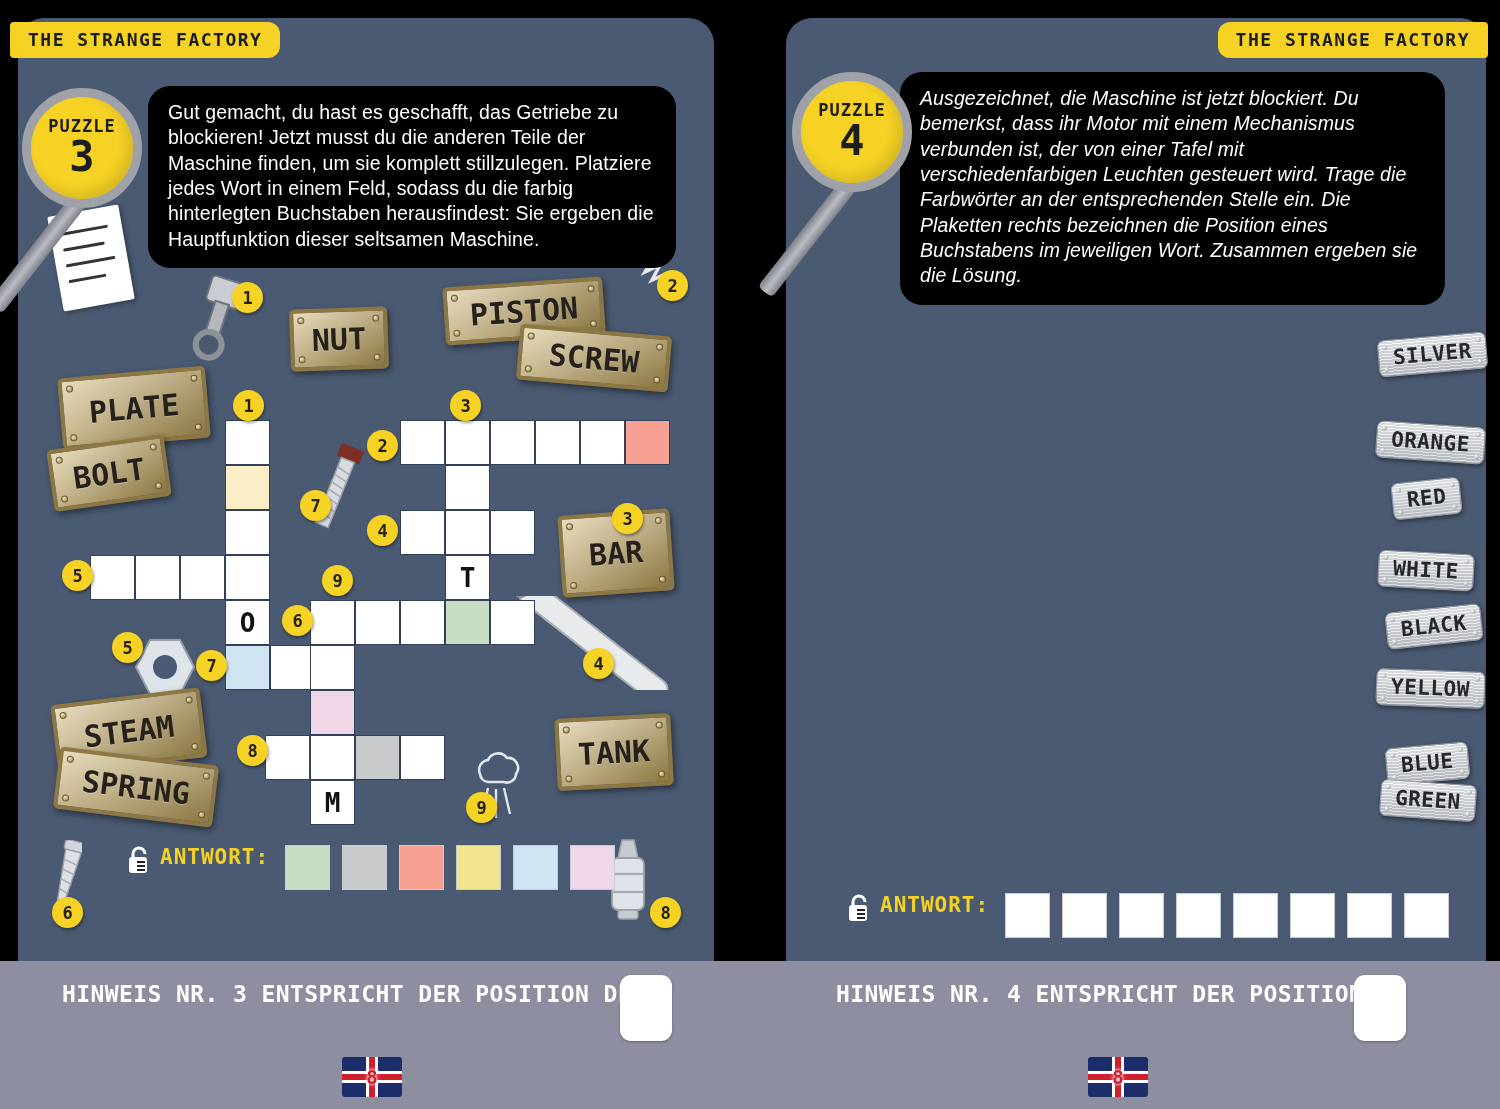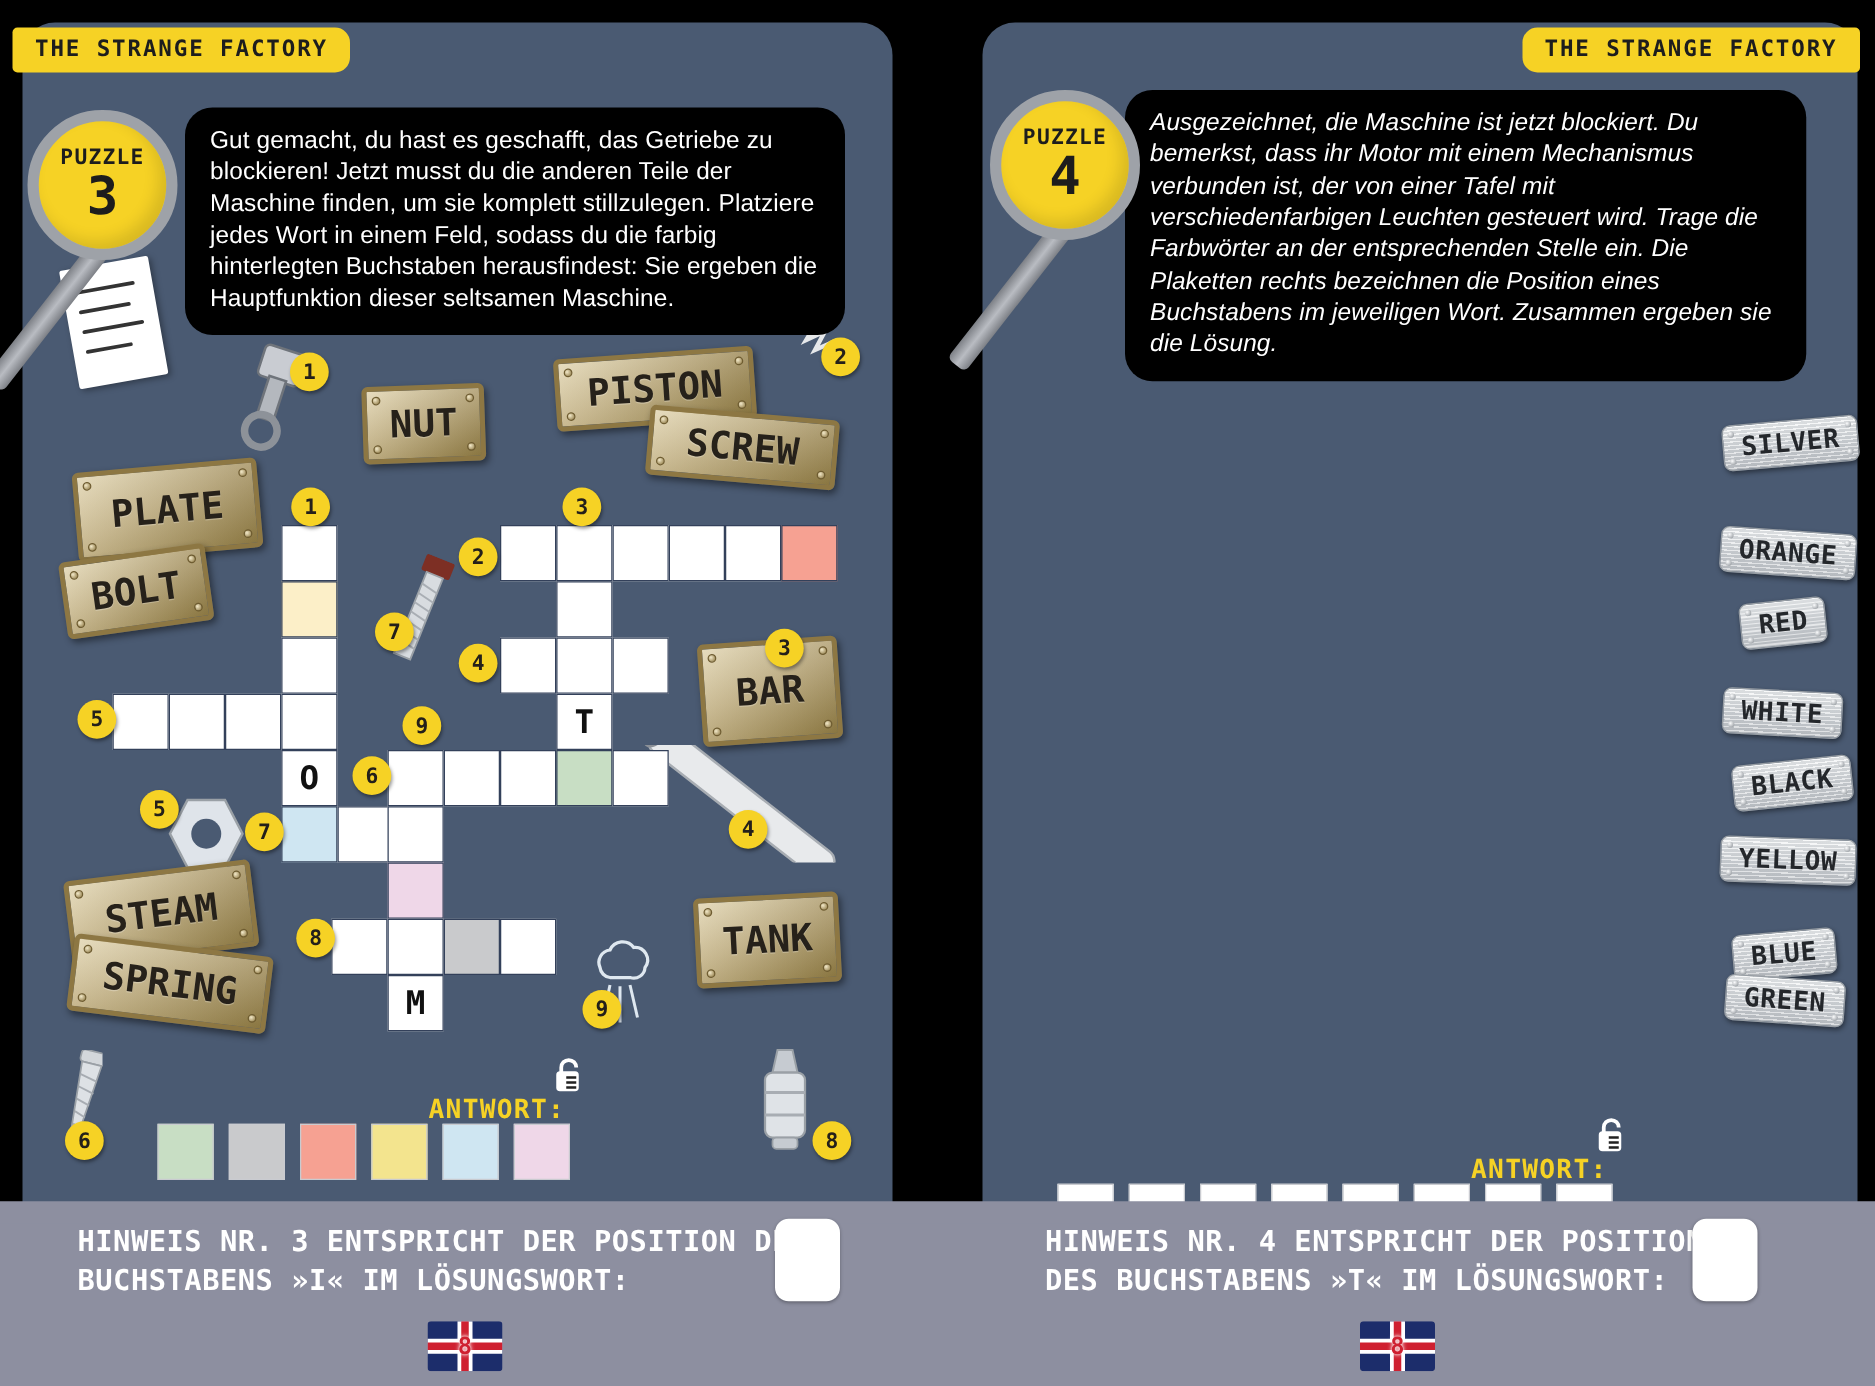--- a/index.html
+++ b/index.html
@@ -128,21 +128,21 @@
     position:absolute; width:31px; height:31px; border-radius:50%;
     background:#f6d225; color:#24201a;
     display:flex; align-items:center; justify-content:center;
     font-family:"DejaVu Sans Mono", monospace;
     font-weight:bold; font-size:17px;
     z-index:7;
     box-shadow:1px 2px 3px rgba(0,0,0,.4);
   }
 
   
-  .answer-row { position:absolute; display:flex; align-items:flex-end; z-index:4;flex-direction:column; }
+  .answer-row { position:absolute; display:flex; align-items:flex-start; z-index:4; }
   .answer-label {
     font-family:"DejaVu Sans Mono", monospace;
     font-weight:bold; font-size:21px; color:#f6d225; letter-spacing:1px;
     margin-left:8px; margin-right:16px;
   }
   .answer-box {
     width:45px; height:45px; margin-right:12px;
     background:#fff; border:1.5px solid #c9cbd0;
   }
   .lock-icon { width:26px; height:30px; }
@@ -511,37 +511,35 @@
   </div>
 </div>
 
 <div class="footer">
   <div class="curve"></div>
   <div class="band"></div>
 
   <div class="footer-col" style="left:0;">
     <div class="footer-text" style="left:62px; top:18px;">
       <div>HINWEIS NR. 3 ENTSPRICHT DER POSITION DES</div>
-      <div>BUCHSTABENS »I« IM LÖSUNGSWORT:</div>
     </div>
     <div class="footer-box" style="left:620px; top:14px;"></div>
     <div class="flag" style="left:342px; top:96px;">
       <div class="fbg"></div>
       <div class="wd" style="left:0;top:14px;width:60px;height:12px;"></div>
       <div class="wd" style="left:24px;top:0;width:12px;height:40px;"></div>
       <div class="rd" style="left:0;top:17px;width:60px;height:6px;"></div>
       <div class="rd" style="left:27px;top:0;width:6px;height:40px;"></div>
       <div class="fnum">8</div>
     </div>
   </div>
 
   <div class="footer-col" style="left:750px;">
     <div class="footer-text" style="left:86px; top:18px;">
       <div>HINWEIS NR. 4 ENTSPRICHT DER POSITION</div>
-      <div>DES BUCHSTABENS »T« IM LÖSUNGSWORT:</div>
     </div>
     <div class="footer-box" style="left:604px; top:14px;"></div>
     <div class="flag" style="left:338px; top:96px;">
       <div class="fbg"></div>
       <div class="wd" style="left:0;top:14px;width:60px;height:12px;"></div>
       <div class="wd" style="left:24px;top:0;width:12px;height:40px;"></div>
       <div class="rd" style="left:0;top:17px;width:60px;height:6px;"></div>
       <div class="rd" style="left:27px;top:0;width:6px;height:40px;"></div>
       <div class="fnum">8</div>
     </div>

